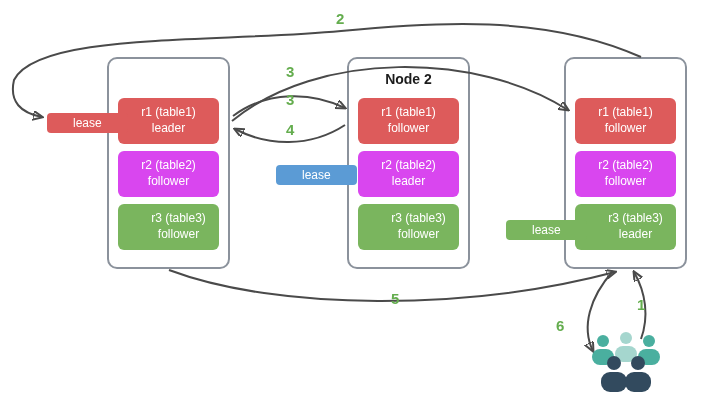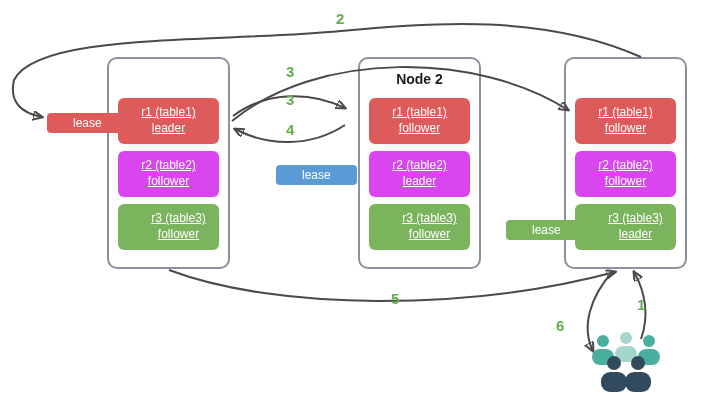--- a/index.html
+++ b/index.html
@@ -1,26 +1,26 @@
 <!DOCTYPE html>
 <html><head>
 <meta charset="utf-8">
 <style>
   html,body { margin:0; padding:0; background:#ffffff; font-family:"Liberation Sans", sans-serif; }
   .canvas { position:relative; width:704px; height:405px; background:#ffffff; overflow:hidden; }
 
   
   .node { position:absolute; top:57px; width:123px; height:212px; background:#fff;
           border:2px solid #8b929c; border-radius:10px; box-sizing:border-box; }
-  .node1 { left:107px; } .node2 { left:358px; } .node3 { left:564px; }
+  .node1 { left:107px; } .node2 { left:347px; } .node3 { left:564px; }
   .node-title { text-align:center; font-weight:bold; font-size:14px; color:#1c1c1c; margin-top:12px; }
   .replicas { position:absolute; top:39px; left:9px; right:9px; }
   .replica { height:46px; border-radius:6px; margin-bottom:7px; color:#fff; font-size:12px;
              display:flex; flex-direction:column; align-items:center; justify-content:center;
-             line-height:1.3; text-align:center;text-decoration:underline; }
+             line-height:1.3; text-align:center; }
   .replica.red   { background:#dd5b5b; }
   .replica.blue  { background:#d946ef; }
   .replica.green { background:#7ab55e;padding-left:20px; }
 
   
   .lease { position:absolute; height:20px; padding:0 26px; border-radius:4px; color:#fff;
            font-size:12px; display:flex; align-items:center; justify-content:center; box-sizing:border-box; }
   .lease.red   { background:#dd5b5b; left:47px;  top:113px; }
   .lease.blue  { background:#5b9bd5; left:276px; top:165px; }
   .lease.green { background:#7ab55e; left:506px; top:220px; }

